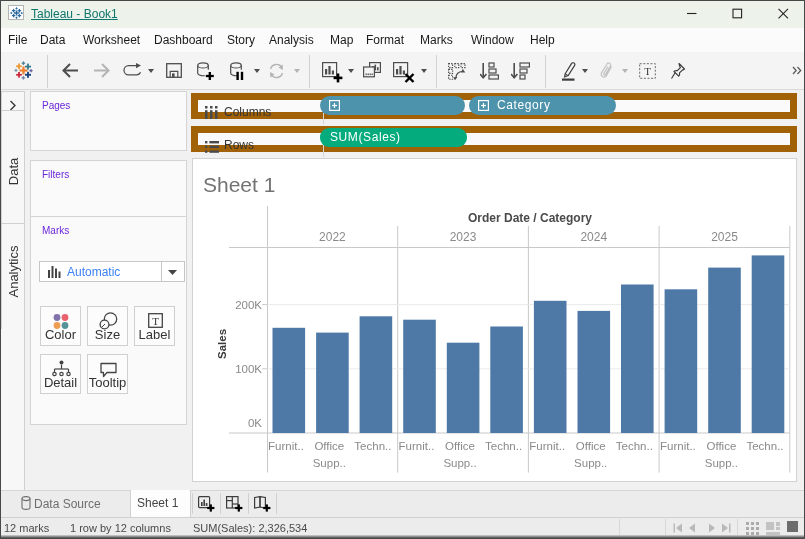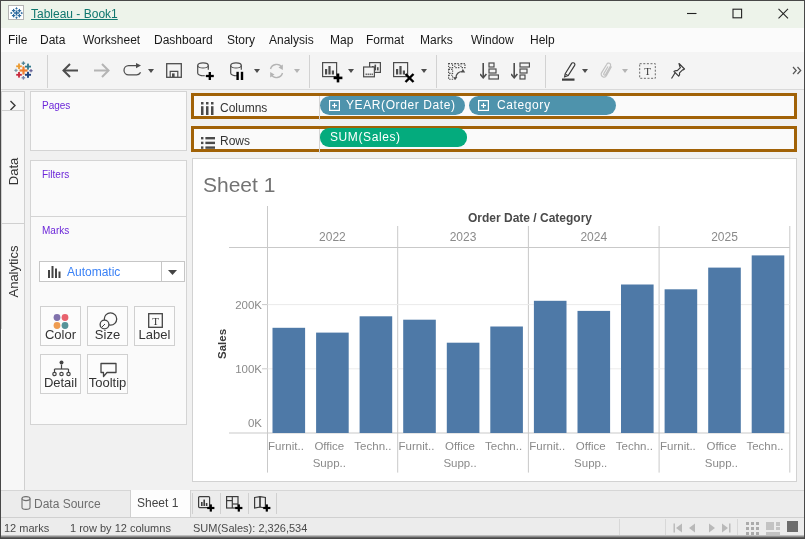--- a/index.html
+++ b/index.html
@@ -21,21 +21,21 @@
 .main { left:1px; top:91px; width:803px; height:398px; background:#f1f1f1; }
 
 .stripbox { position:absolute; background:#f7f7f7; border:1px solid #d0d0d0; }
 .vtext { position:absolute; font-size:13px; color:#333; transform:rotate(-90deg); transform-origin:center; white-space:nowrap; }
 
 .panel { position:absolute; background:#fafafa; border:1px solid #d4d4d4; }
 .panlab { position:absolute; left:11px; top:8px; font-size:10px; color:#6d28d9; }
 .markbtn { position:absolute; width:41px; height:40px; background:#fcfcfc; border:1px solid #d0d0d0; }
 .marklab { position:absolute; width:100%; bottom:3px; text-align:center; font-size:13px; color:#333; }
 
-.shelfrow { position:absolute; left:191px; width:606px; height:26px; background:#fafafa; border:3px solid #a16207; }
+.shelfrow { position:absolute; left:191px; width:606px; height:26px; background:#fafafa; border:7px solid #a16207; }
 .shelflab { position:absolute; left:26px; top:5px; font-size:12px; color:#333; }
 .shelfdiv { position:absolute; left:125px; top:0; width:1px; height:24px; background:#d4d4d4; }
 .pill { position:absolute; height:19px; border-radius:9.5px; color:#fff; font-size:12px; line-height:19px; letter-spacing:0.6px; }
 .pillblue { background:#4e93ac; }
 .pillgreen { background:#04ab7d;border-radius:9px; }
 .pillplus { position:absolute; left:9px; top:4px; width:11px; height:11px; }
 
 .card { left:192px; top:158px; width:605px; height:324px; background:#fff; border:1px solid #d2d2d2; }
 
 .tabbar { left:1px; top:490px; width:803px; height:27px; background:#ececec; border-top:1px solid #d6d6d6; }
@@ -384,21 +384,20 @@
 <div class="shelflab">Rows</div>
 <div class="shelfdiv"></div>
 </div>
 
 <div class="pill pillblue" style="left:320px;top:96px;width:145px">
 <svg class="pillplus" viewBox="0 0 11 11">
       <rect x="0.6" y="0.6" width="9.8" height="9.8" fill="none" stroke="#fff" stroke-width="1.2"></rect>
       <line x1="5.5" y1="3" x2="5.5" y2="8" stroke="#fff" stroke-width="1.2"></line>
       <line x1="3" y1="5.5" x2="8" y2="5.5" stroke="#fff" stroke-width="1.2"></line>
     </svg>
-<span style="position:absolute;left:26px">YEAR(Order Date)</span>
 </div>
 <div class="pill pillblue" style="left:469px;top:96px;width:147px">
 <svg class="pillplus" viewBox="0 0 11 11">
       <rect x="0.6" y="0.6" width="9.8" height="9.8" fill="none" stroke="#fff" stroke-width="1.2"></rect>
       <line x1="5.5" y1="3" x2="5.5" y2="8" stroke="#fff" stroke-width="1.2"></line>
       <line x1="3" y1="5.5" x2="8" y2="5.5" stroke="#fff" stroke-width="1.2"></line>
     </svg>
 <span style="position:absolute;left:28px">Category</span>
 </div>
 <div class="pill pillgreen" style="left:320px;top:128px;width:147px">

